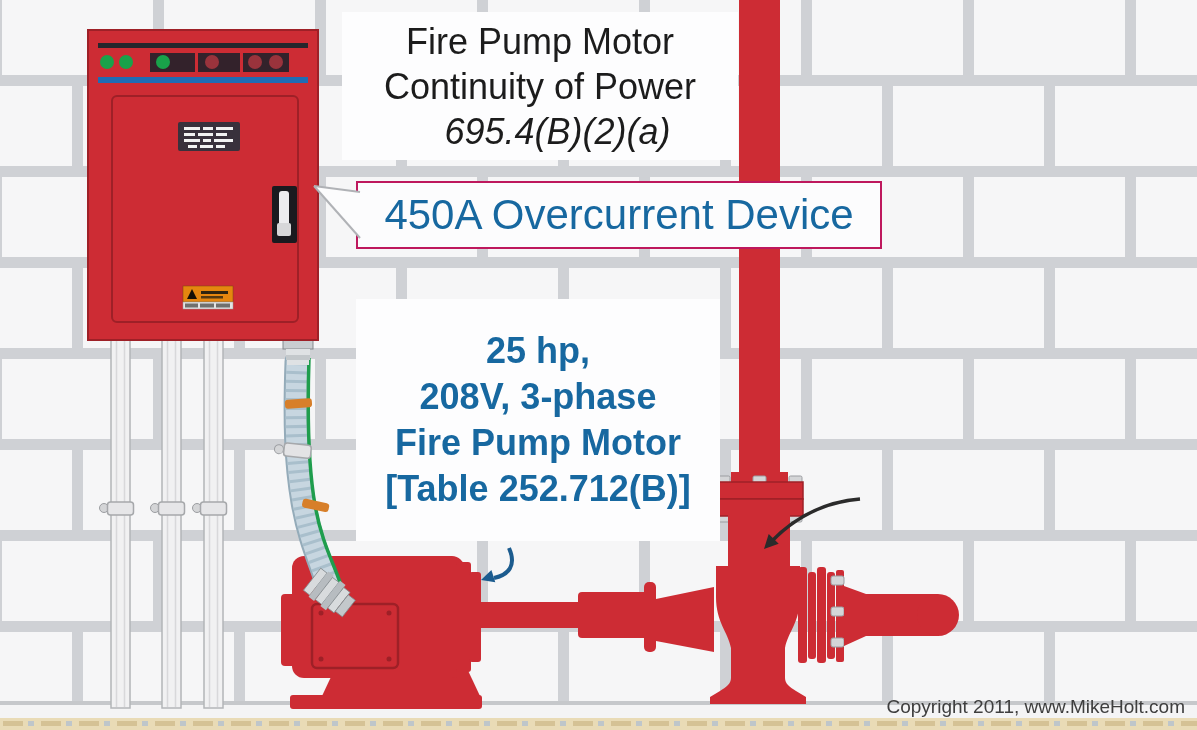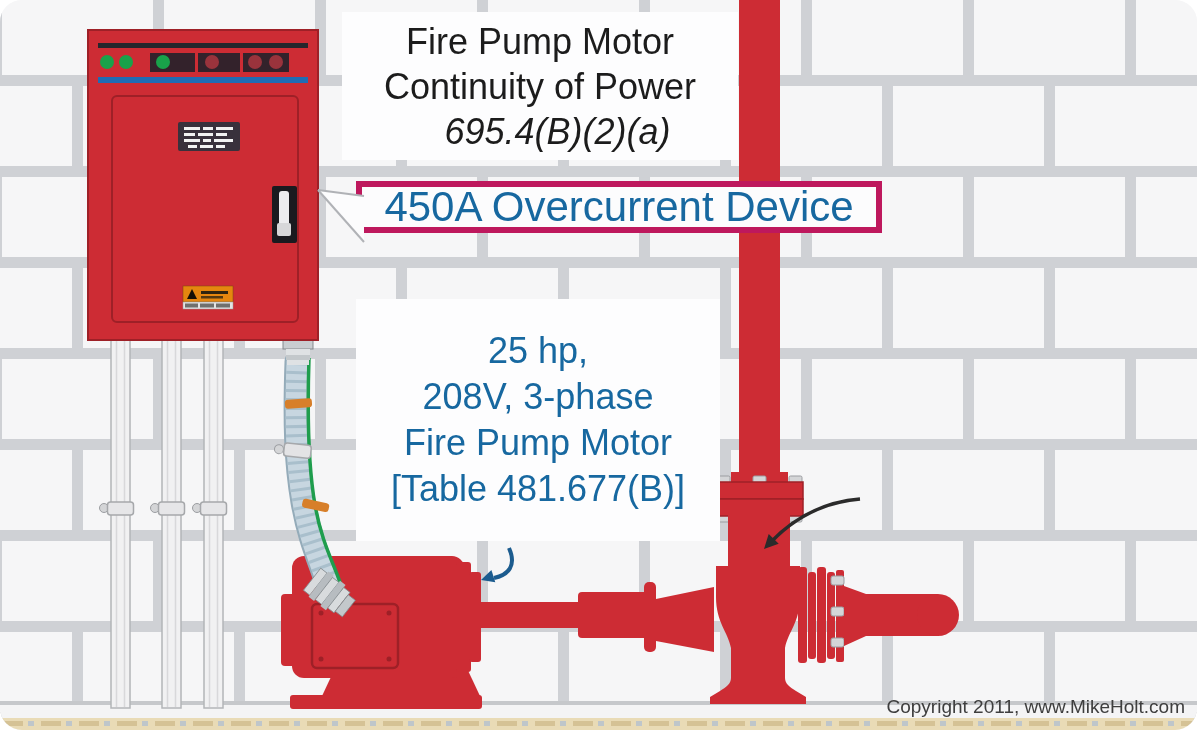--- a/index.html
+++ b/index.html
@@ -1,17 +1,17 @@
 <!DOCTYPE html>
 <html style="--red: #cd2c34; --red-dark: #9e2027; --text-blue: #1768a0; --title-black: #1c1c1c; --arrow-blue: #1c5c8f; --arrow-black: #2b2b2b; --green-light: #19a24a; --indicator-red: #9a333c; --stripe-blue: #1f6cb4; --brick: #f6f6f7; --mortar: #cfd1d5; --flex-conduit-blue: #c7d6e0; --ground-wire-green: #1f9d4d; --warning-orange: #e5860f; --floor-tan: #eadcb8; --copyright-gray: #3e3e3e;"><head>
 <meta charset="utf-8">
 <style>
   * { margin:0; padding:0; box-sizing:border-box; }
   body { font-family:"Liberation Sans", sans-serif; background:#ffffff; }
-  .stage { position:relative; width:1197px; height:730px; overflow:hidden; background:var(--brick,#f6f6f7);border-radius:22px; }
+  .stage { position:relative; width:1197px; height:730px; overflow:hidden; background:var(--brick,#f6f6f7); }
   .stage > svg { position:absolute; left:0; top:0; display:block; }
 
   
   .p-brick   { fill:var(--brick,#f6f6f7); }
   .p-mortar  { fill:var(--mortar,#cfd1d5); }
   .red       { fill:var(--red,#cd2c34); }
   .strokeDark{ stroke:var(--red-dark,#9e2027); }
   .darkRedFill{ fill:var(--red-dark,#9e2027); }
   .green     { fill:var(--green-light,#19a24a); }
   .dullred   { fill:var(--indicator-red,#9a333c); }
@@ -26,27 +26,27 @@
   .arrowBlueFill { fill:var(--arrow-blue,#1c5c8f); }
   .arrowBlack{ fill:none; stroke:var(--arrow-black,#2b2b2b); stroke-width:3.5; }
   .arrowBlackFill{ fill:var(--arrow-black,#2b2b2b); }
 
   
   .overlay { position:absolute; }
   .title-box { left:342px; top:12px; width:396px; height:148px; background:#fdfdfe;
                display:flex; flex-direction:column; align-items:center; justify-content:center;
                color:var(--title-black,#1c1c1c); font-size:36px; line-height:45px; text-align:center; }
   .title-box .italic { font-style:italic;margin-left:35px; }
-  .callout { left:356px; top:181px; width:526px; height:52px; background:#fcfcfd;
-             border:6px solid #be185d; display:flex; align-items:center; justify-content:center;
+  .callout { left:356px; top:181px; width:526px; height:68px; background:#fcfcfd;
+             border:2px solid #be185d; display:flex; align-items:center; justify-content:center;
              color:var(--text-blue,#1768a0); font-size:42px; }
   .callout .wedge { position:absolute; left:-48px; top:0; overflow:visible; }
   .spec-box { left:356px; top:299px; width:364px; height:242px; background:#fdfdfe;
               display:flex; flex-direction:column; align-items:center; justify-content:center;
-              color:var(--text-blue,#1768a0); font-size:36px; line-height:46px; text-align:center; }
+              color:var(--text-blue,#1768a0); font-size:36px; line-height:46px; text-align:center;font-weight:bold; }
   .pump-label { left:862px; top:474px; color:#161616; font-size:38px; line-height:44px; }
   .copyright { left:845px; top:696px; width:340px; text-align:right;
                color:var(--copyright-gray,#3e3e3e); font-size:19px; }
 </style>
 </head>
 <body>
 
 <div class="stage">
 
   <svg width="1197" height="730" viewBox="0 0 1197 730">
@@ -256,18 +256,18 @@
       <line x1="4" y1="3" x2="50" y2="9" stroke="#b0b2b6" stroke-width="2"></line>
       <line x1="4" y1="3" x2="50" y2="55" stroke="#b0b2b6" stroke-width="2"></line>
     </svg>
     <span>450A Overcurrent Device</span>
   </div>
 
   <div class="overlay spec-box">
     <div>25 hp,</div>
     <div>208V, 3-phase</div>
     <div>Fire Pump Motor</div>
-    <div>[Table 481.677(B)]</div>
+    <div>[Table 252.712(B)]</div>
   </div>
 
 
   <div class="overlay copyright">Copyright 2011, www.MikeHolt.com</div>
 </div>
 
 </body></html>

